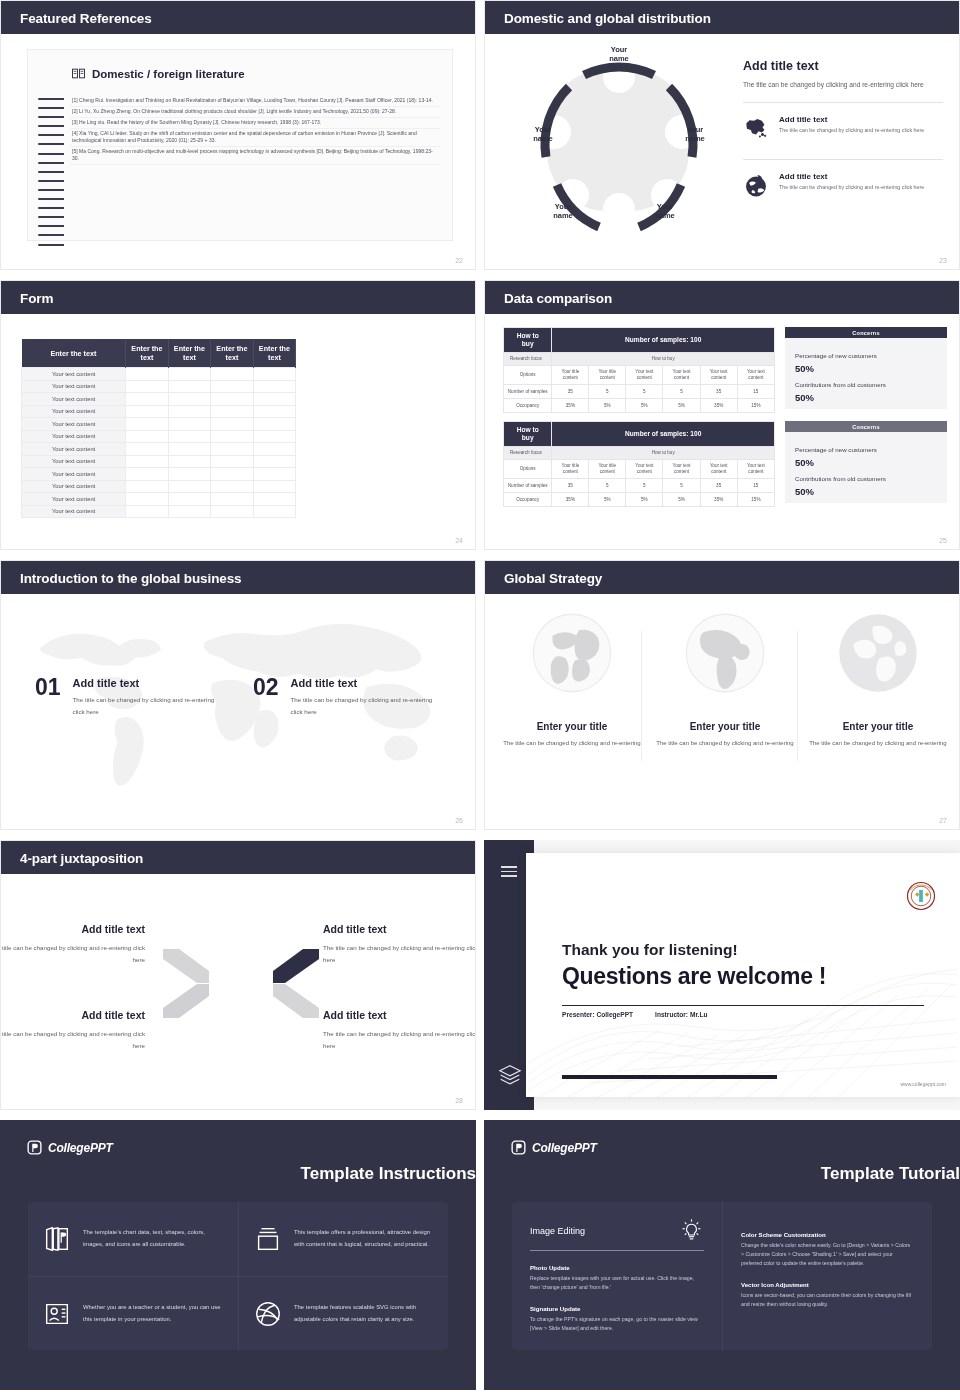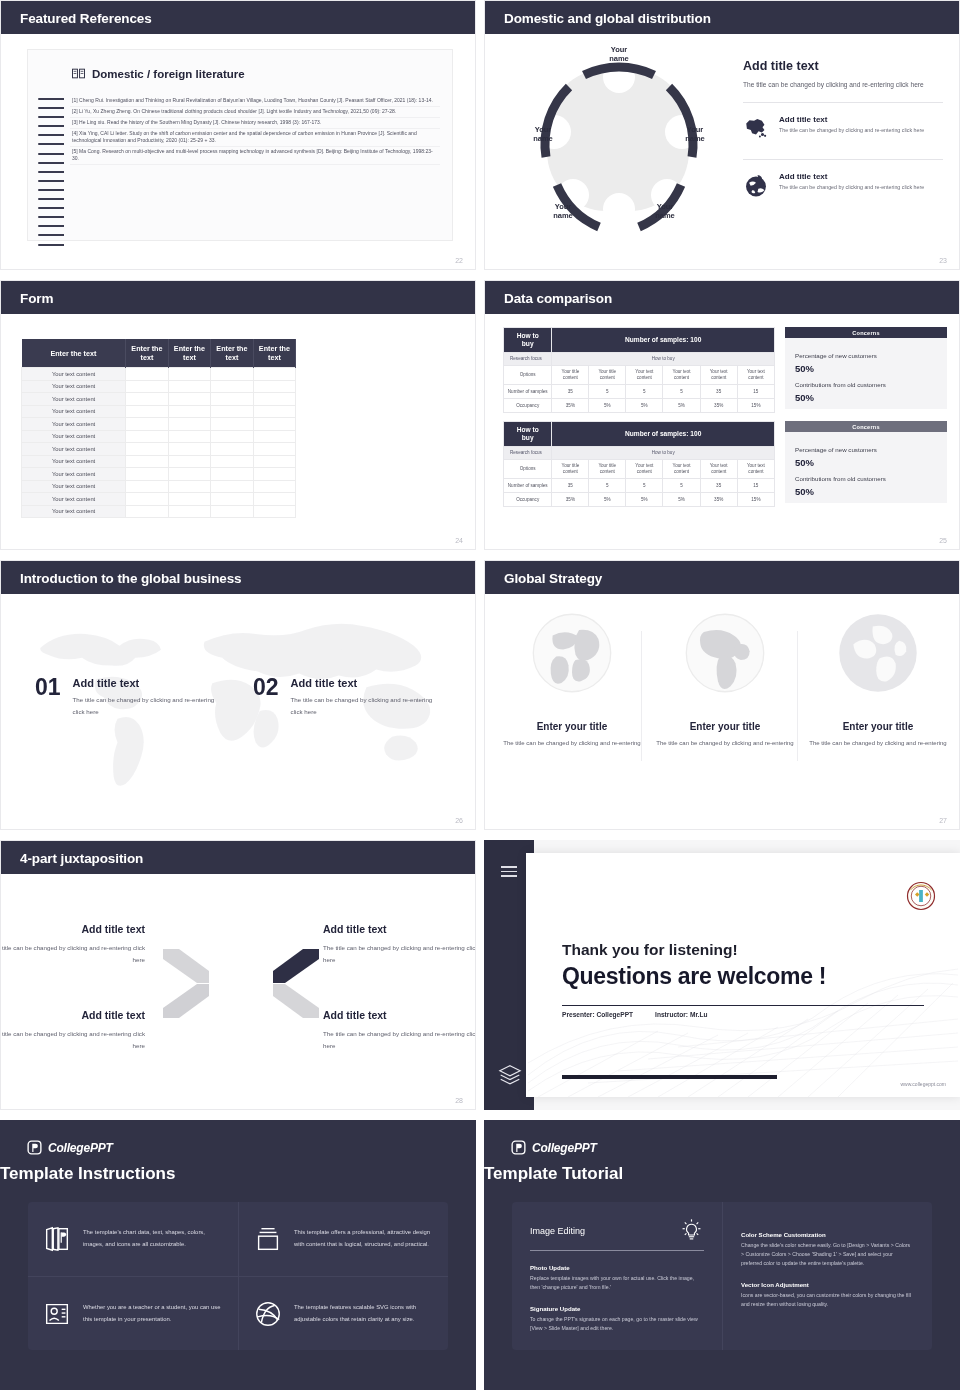--- a/index.html
+++ b/index.html
@@ -175,21 +175,21 @@
   .ty-meta{ position:absolute; left:36px; top:158px; font-size:6.6px; font-weight:bold; color:#2b2c3a;
             display:flex; gap:22px;}
   .ty-url { position:absolute; right:14px; bottom:10px; font-size:5px; color:#8b8c99;}
   .ty-bar { position:absolute; left:36px; top:222px; width:215px; height:4px; background:#1d1e2e;}
   .ty-badge{ position:absolute; right:24px; top:28px; width:30px; height:30px;}
 
   
   .brand { position:absolute; left:27px; top:20px; display:flex; align-items:center; gap:6px;}
   .brand .mark { width:15px; height:15px; }
   .brand .txt { color:#fff; font-size:12px; font-style: italic; font-weight:bold; letter-spacing:-0.2px;}
-  .dk-title { position:absolute; left:0; right:0; top:44px; text-align:left;
+  .dk-title { position:absolute; left:0; right:0; top:44px; text-align:right;
               color:#fff; font-size:17px; font-weight:bold; }
   .panel { position:absolute; left:28px; right:28px; top:82px; bottom:40px;
            background:#383950; border-radius:4px; }
   .p2 { position:absolute; inset:0; display:grid; grid-template-columns:1fr 1fr;
         grid-template-rows:1fr 1fr; }
   .pcell { display:flex; gap:11px; align-items:center; padding: 8px 14px; }
   .pcell .ic { width:30px; height:30px; flex:0 0 30px; }
   .pcell p { font-size:5.9px; color:#dcdce5; line-height:1.95; }
   .pcell.bt { border-top: 1px solid #43445c; }
   .pcell.bl { border-left: 1px solid #43445c; }

